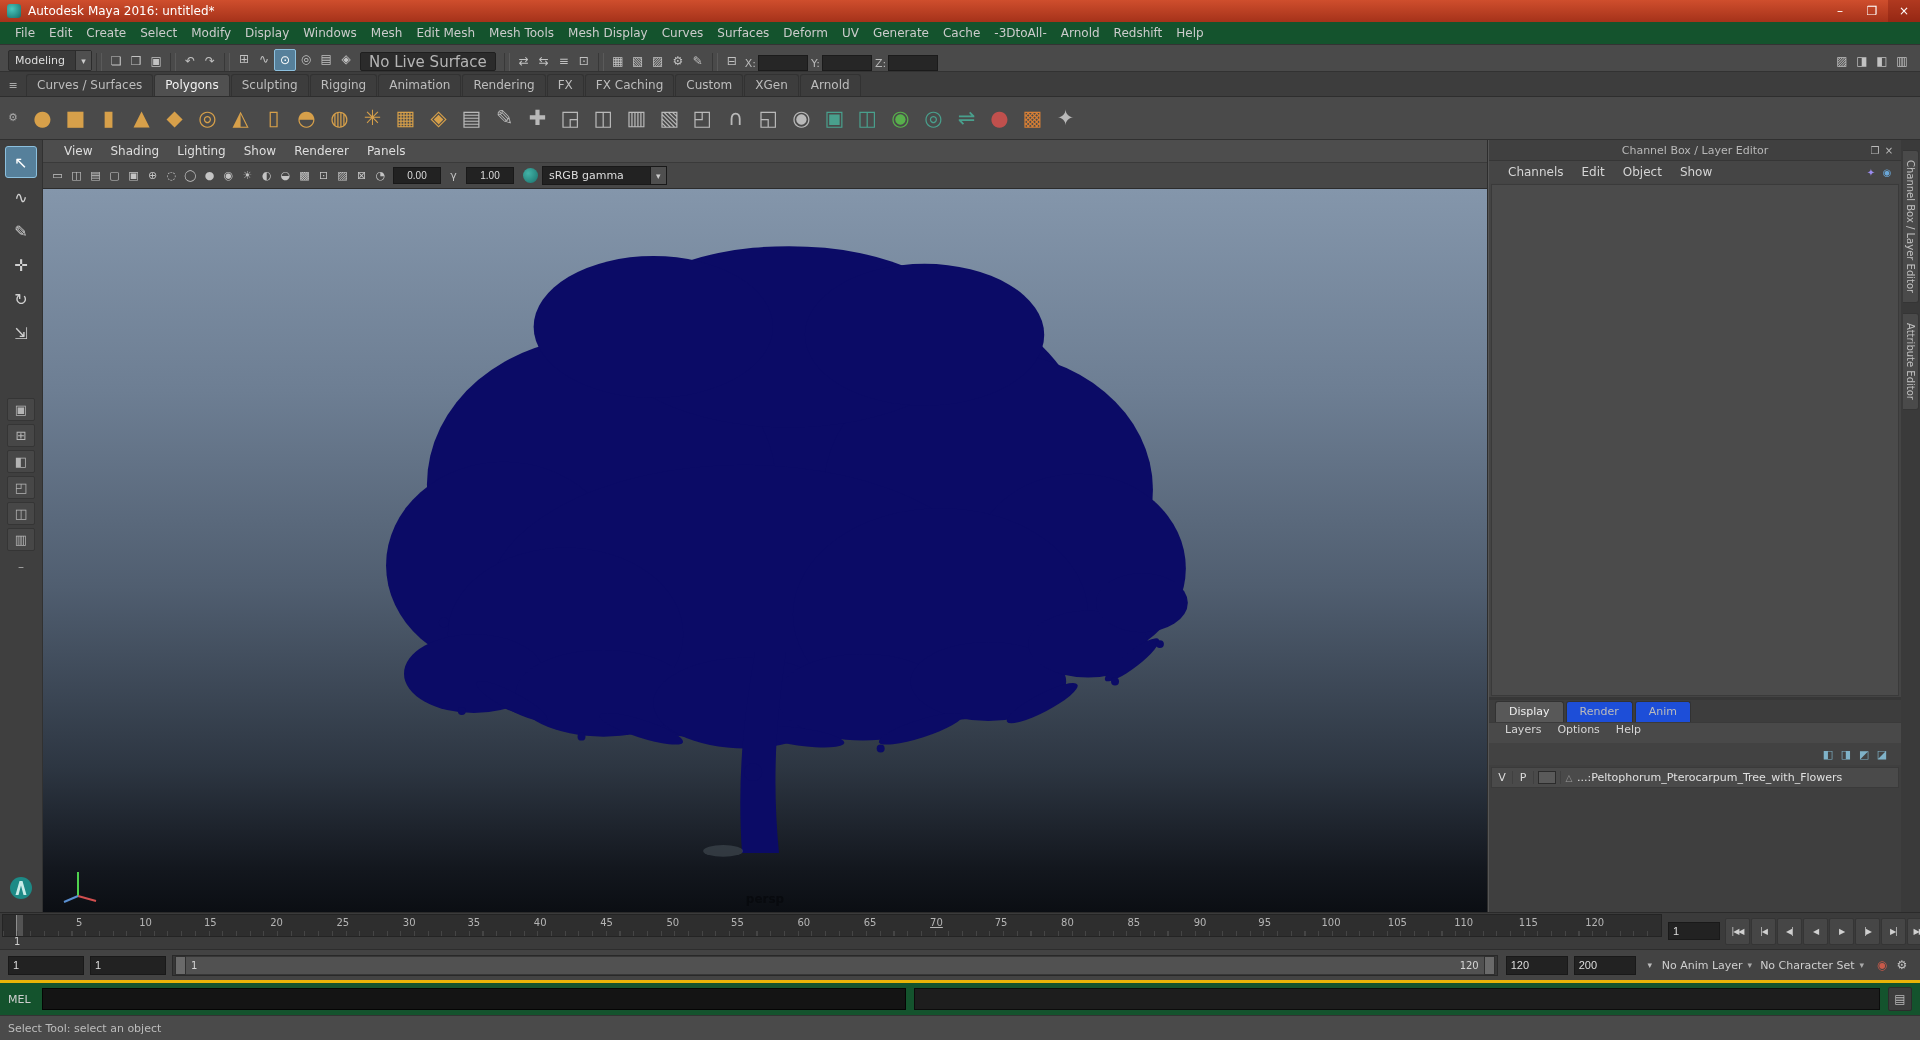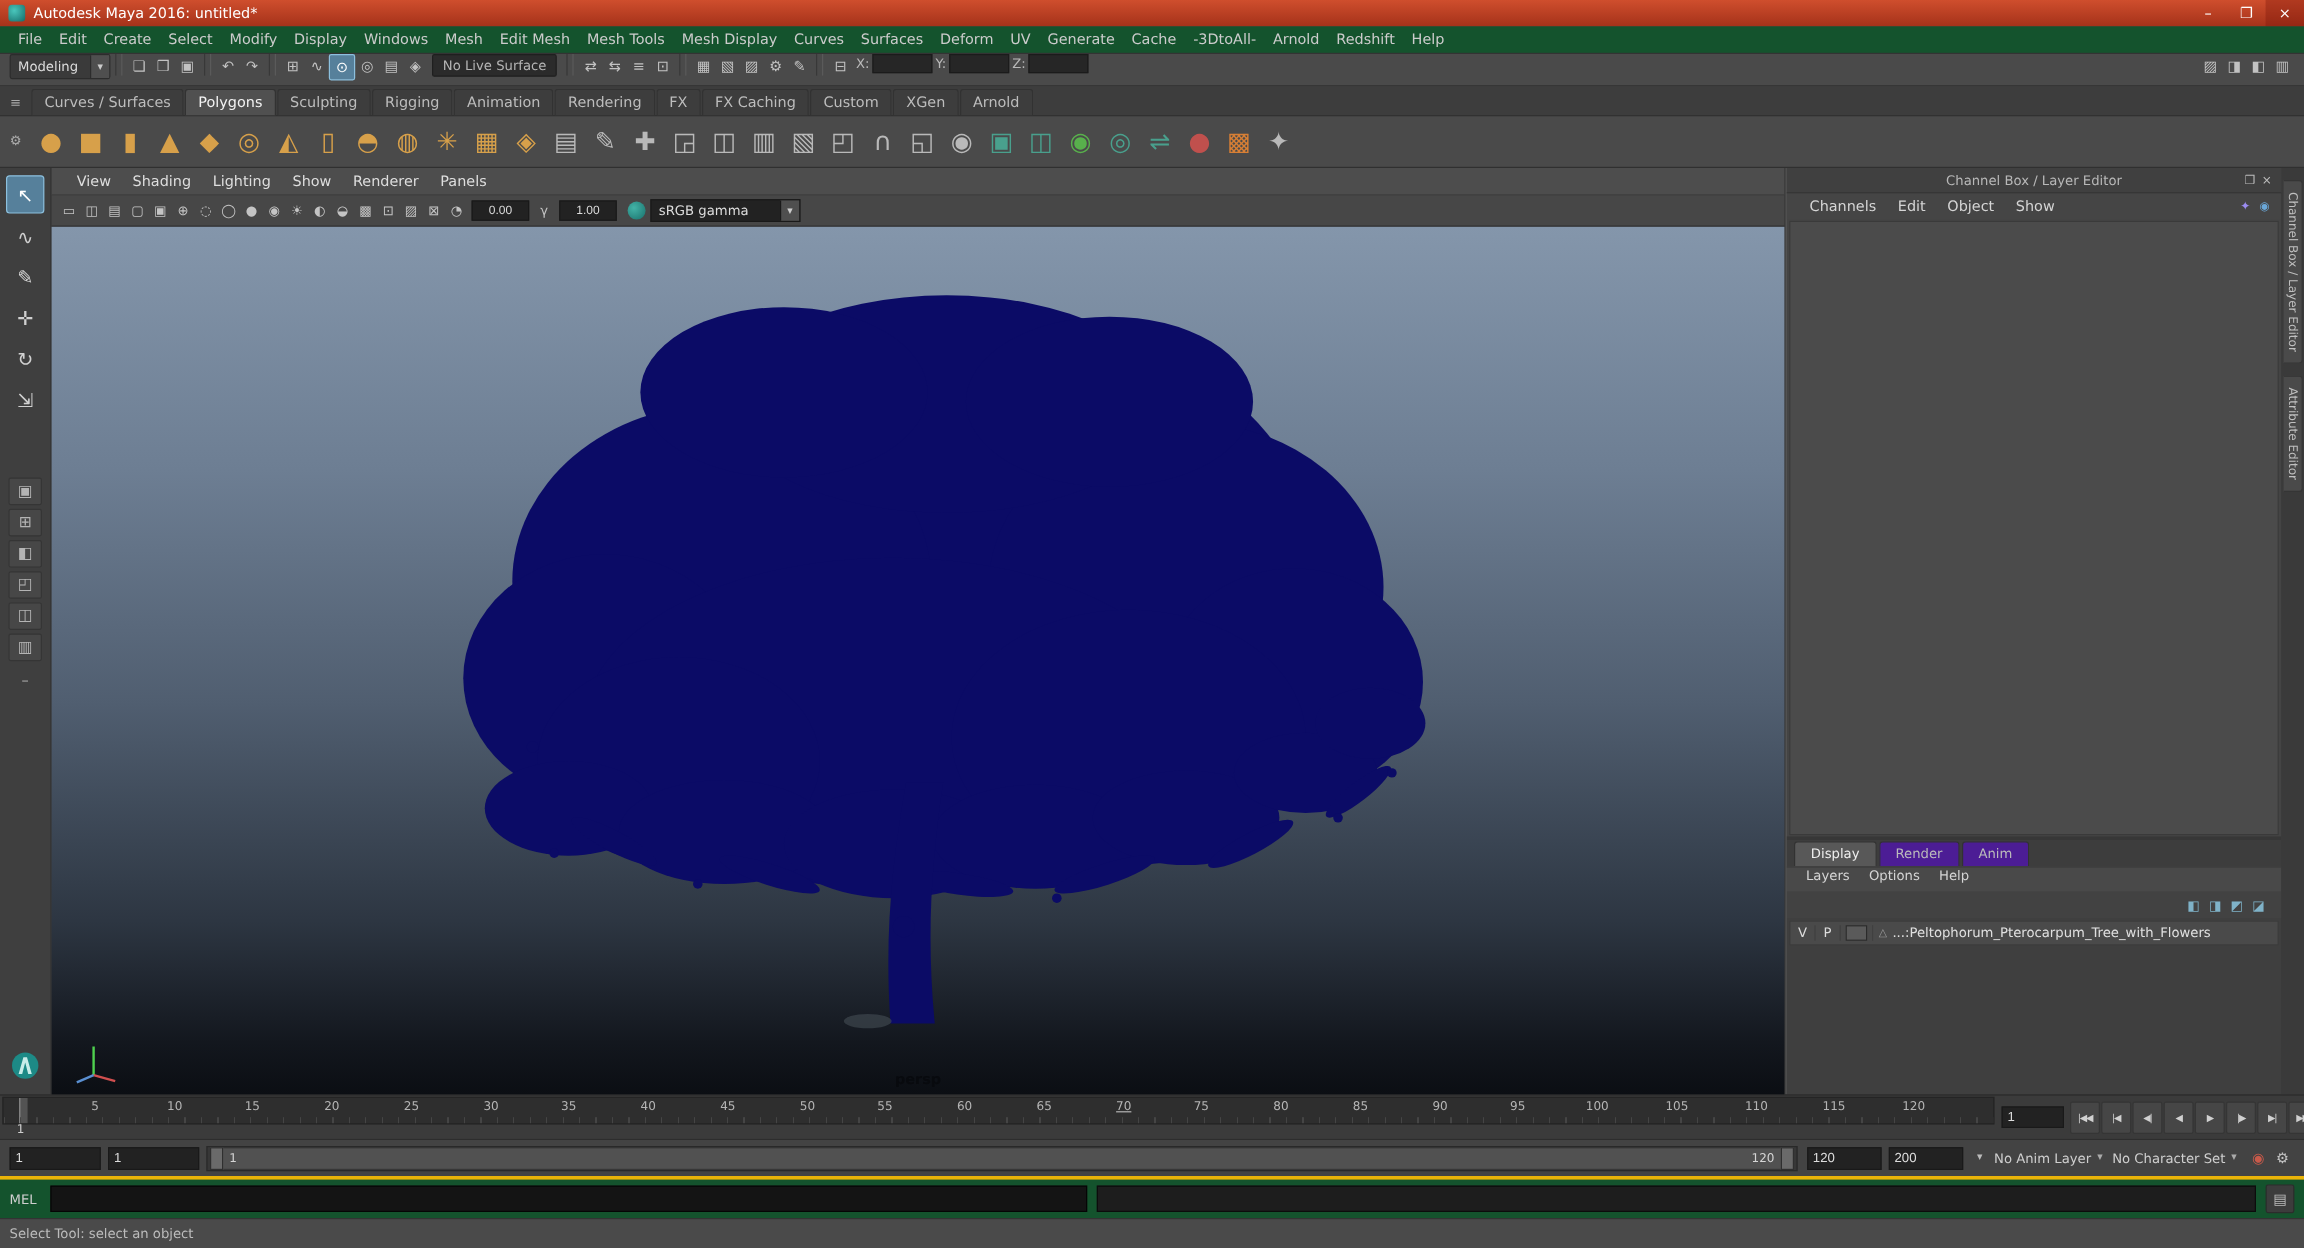--- a/index.html
+++ b/index.html
@@ -13,28 +13,28 @@
   .titlebar .title{font-size:12px;color:#fff}
   .win-btns{margin-left:auto;display:flex;height:100%}
   .win-btn{width:32px;height:100%;display:flex;align-items:center;justify-content:center;color:#fff;font-size:12px}
   .win-btn.close{background:rgba(120,20,8,.35)}
 
   
   .menubar{height:22px;background:#14532d;display:flex;align-items:center;padding-left:8px;border-bottom:1px solid #333}
   .menu-item{padding:0 7px;color:#ccc;white-space:nowrap}
 
   
-  .statusline{height:26px;background:#4a4a4a;display:flex;align-items:flex-start;padding:0 8px;border-bottom:1px solid #323232}
+  .statusline{height:26px;background:#4a4a4a;display:flex;align-items:flex-end;padding:0 8px;border-bottom:1px solid #323232}
   .sep{width:4px;height:18px;margin:0 4px;border-left:1px solid #383838;border-right:1px solid #5a5a5a}
   .mode-dd{display:flex;align-items:center;height:19px;background:#3a3a3a;border:1px solid #2c2c2c;border-radius:2px}
   .mode-dd .txt{padding:0 10px 0 6px;font-size:11px;color:#ddd}
   .mode-dd .arrow{width:15px;height:100%;background:#4f4f4f;display:flex;align-items:center;justify-content:center;font-size:9px;color:#ccc;border-left:1px solid #2c2c2c}
   .icon16{width:20px;height:20px;display:flex;align-items:center;justify-content:center;color:#c2c2c2;font-size:12px}
   .icon16.active{background:#56809b;border:1px solid #8cc0de;border-radius:2px;color:#fff}
-  .livefield{height:17px;background:#2b2b2b;border:1px solid #1f1f1f;display:flex;align-items:center;padding:0 8px;font-size:11px;color:#b5b5b5;margin:0 4px;border-radius:2px}
+  .livefield{height:17px;background:#2b2b2b;border:1px solid #1f1f1f;display:flex;align-items:center;padding:0 8px;font-size:15px;color:#b5b5b5;margin:0 4px;border-radius:2px}
   .coord{display:flex;align-items:center;margin-left:3px;font-size:11px;color:#b9b9b9}
   .coord input{width:42px;height:14px;background:#262626;border:1px solid #1b1b1b;color:#ddd;font-size:10px;padding:0 3px;margin-left:2px}
   .sl-right{margin-left:auto;display:flex}
 
   
   .shelftabs{height:24px;background:#3d3d3d;display:flex;align-items:flex-end;padding-left:4px;border-bottom:1px solid #2e2e2e}
   .shelf-mini{width:18px;height:18px;display:flex;align-items:center;justify-content:center;color:#aaa;font-size:11px;margin:0 4px 2px 0}
   .shelftab{padding:3px 10px 4px;background:#3d3d3d;color:#bdbdbd;font-size:12px;border:1px solid #323232;border-bottom:none;border-radius:3px 3px 0 0;margin-right:1px;white-space:nowrap}
   .shelftab.active{background:#505050;color:#f2f2f2}
   .shelf{height:42px;background:#4a4a4a;display:flex;align-items:center;padding-left:4px;border-bottom:1px solid #303030}
@@ -75,21 +75,21 @@
   .hdr-icons{position:absolute;right:5px;top:0;bottom:0;display:flex;align-items:center}
   .hdr-icon{width:14px;display:flex;align-items:center;justify-content:center;font-size:10px;color:#bbb}
   .rp-menus{height:22px;display:flex;align-items:center;padding:0 6px 0 10px;background:#454545}
   .rp-menu-item{padding:0 9px;font-size:12px;color:#d5d5d5}
   .rp-menu-icons{margin-left:auto;display:flex}
   .rp-mini-icon{width:16px;display:flex;align-items:center;justify-content:center;font-size:10px}
   .channelarea{flex:1;margin:1px 2px;background:#4b4b4b;border:1px solid #3a3a3a}
 
   .layereditor{height:212px;display:flex;flex-direction:column;border-top:3px solid #373737}
   .le-tabs{height:22px;display:flex;align-items:flex-end;padding-left:6px;background:#3d3d3d}
-  .le-tab{padding:3px 13px 4px;background:#4c1d95;color:#bbb;font-size:11px;border:1px solid #323232;border-bottom:none;border-radius:3px 3px 0 0;margin-right:2px}
+  .le-tab{padding:3px 13px 4px;background:#1d4ed8;color:#bbb;font-size:11px;border:1px solid #323232;border-bottom:none;border-radius:3px 3px 0 0;margin-right:2px}
   .le-tab.active{background:#585858;color:#efefef}
   .le-menus{height:20px;display:flex;align-items:flex-start;padding-left:8px;background:#494949;border-top:1px solid #3a3a3a}
   .le-menu-item{padding:0 8px;font-size:11px;color:#d5d5d5}
   .le-iconbar{height:22px;display:flex;align-items:center;justify-content:flex-end;padding-right:10px;background:#424242}
   .le-icon{width:18px;display:flex;align-items:center;justify-content:center;font-size:11px}
   .le-list{flex:1;background:#3f3f3f;padding:2px 2px}
   .layer-row{height:19px;display:flex;align-items:center;background:#4a4a4a;border:1px solid #3a3a3a;font-size:11px}
   .lr-cell{width:20px;text-align:center;color:#ddd;border-right:1px solid #404040;flex-shrink:0}
   .lr-swatch-wrap{width:26px;display:flex;align-items:center;justify-content:center;border-right:1px solid #404040;flex-shrink:0}
   .lr-swatch{width:16px;height:11px;background:#5a5a5a;border:1px solid #2b2b2b}

